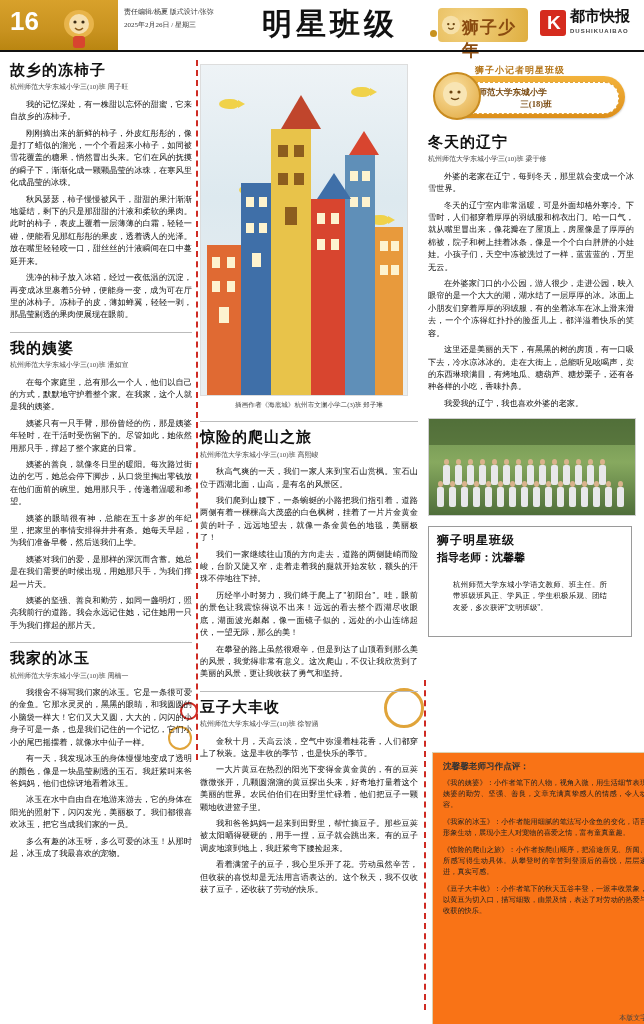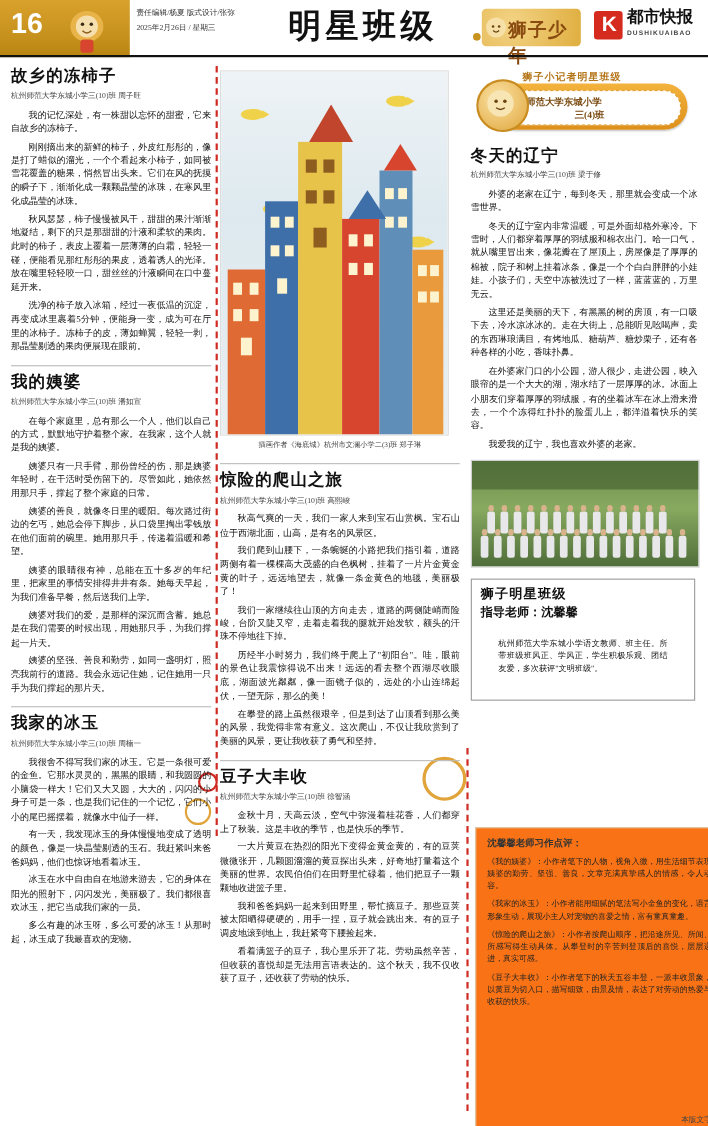--- a/index.html
+++ b/index.html
@@ -258,37 +258,37 @@
     <p class="body">看着满篮子的豆子，我心里乐开了花。劳动虽然辛苦，但收获的喜悦却是无法用言语表达的。这个秋天，我不仅收获了豆子，还收获了劳动的快乐。</p>
   </div>
 
   <div class="col colC">
 
     <div class="badge">
       <div class="badge-bg"></div>
       <div class="badge-inner"></div>
       <div class="badge-t1">狮子小记者明星班级</div>
       <div class="badge-t2">杭州师范大学东城小学</div>
-      <div class="badge-t3">三(4)班</div>
+      <div class="badge-t3">三(18)班</div>
       <div class="badge-lion">
         <svg viewBox="0 0 40 40" width="40" height="40">
           <circle cx="20" cy="20" r="12" fill="#f8e5b4"></circle>
           <circle cx="16" cy="18" r="1.6" fill="#6b4410"></circle>
           <circle cx="24" cy="18" r="1.6" fill="#6b4410"></circle>
           <path d="M16 24 q4 3 8 0" stroke="#6b4410" stroke-width="1.3" fill="none"></path>
         </svg>
       </div>
     </div>
 
     <h2 class="art-title" style="margin-top:6px;">冬天的辽宁</h2>
     <div class="byline">杭州师范大学东城小学三(10)班  梁于修</div>
     <p class="body">外婆的老家在辽宁，每到冬天，那里就会变成一个冰雪世界。</p>
     <p class="body">冬天的辽宁室内非常温暖，可是外面却格外寒冷。下雪时，人们都穿着厚厚的羽绒服和棉衣出门。哈一口气，就从嘴里冒出来，像花瓣在了屋顶上，房屋像是了厚厚的棉被，院子和树上挂着冰条，像是一个个白白胖胖的小娃娃。小孩子们，天空中冻被洗过了一样，蓝蓝蓝的，万里无云。</p>
+    <p class="body">在外婆家门口的小公园，游人很少，走进公园，映入眼帘的是一个大大的湖，湖水结了一层厚厚的冰。冰面上小朋友们穿着厚厚的羽绒服，有的坐着冰车在冰上滑来滑去，一个个冻得红扑扑的脸蛋儿上，都洋溢着快乐的笑容。</p>
     <p class="body">这里还是美丽的天下，有黑黑的树的房顶，有一口吸下去，冷水凉冰冰的。走在大街上，总能听见吆喝声，卖的东西琳琅满目，有烤地瓜、糖葫芦、糖炒栗子，还有各种各样的小吃，香味扑鼻。</p>
-    <p class="body">在外婆家门口的小公园，游人很少，走进公园，映入眼帘的是一个大大的湖，湖水结了一层厚厚的冰。冰面上小朋友们穿着厚厚的羽绒服，有的坐着冰车在冰上滑来滑去，一个个冻得红扑扑的脸蛋儿上，都洋溢着快乐的笑容。</p>
     <p class="body">我爱我的辽宁，我也喜欢外婆的老家。</p>
 
     <div style="margin-top:8px;" class="photo">
       <div class="photo-band"></div>
       <div class="kid" style="left:8px;"></div>
         <div class="kid" style="left:20px;"></div>
       <div class="kid" style="left:32px;"></div>
         <div class="kid" style="left:44px;"></div>
       <div class="kid" style="left:56px;"></div>
         <div class="kid" style="left:68px;"></div>

